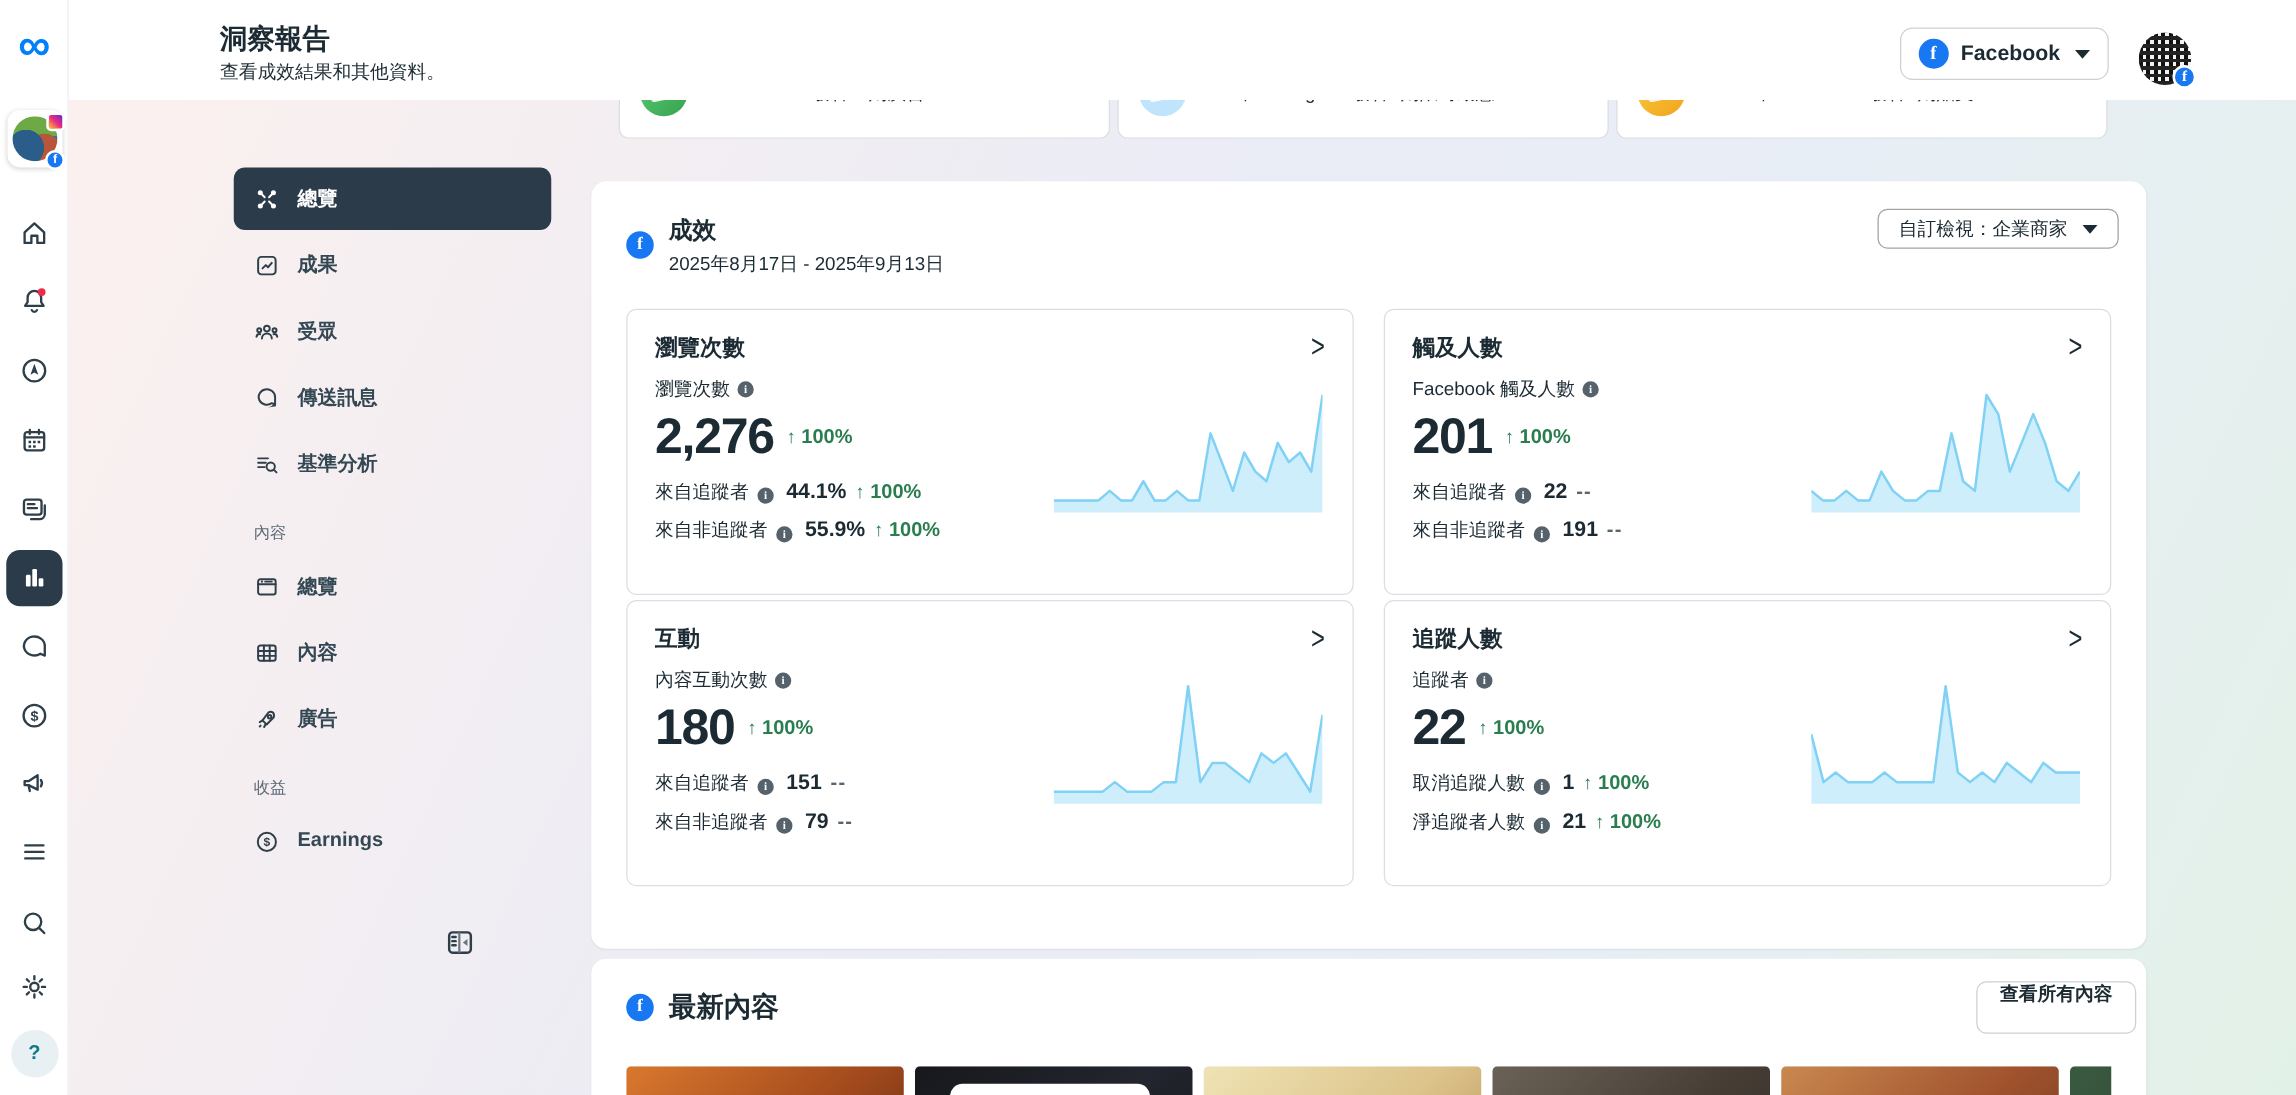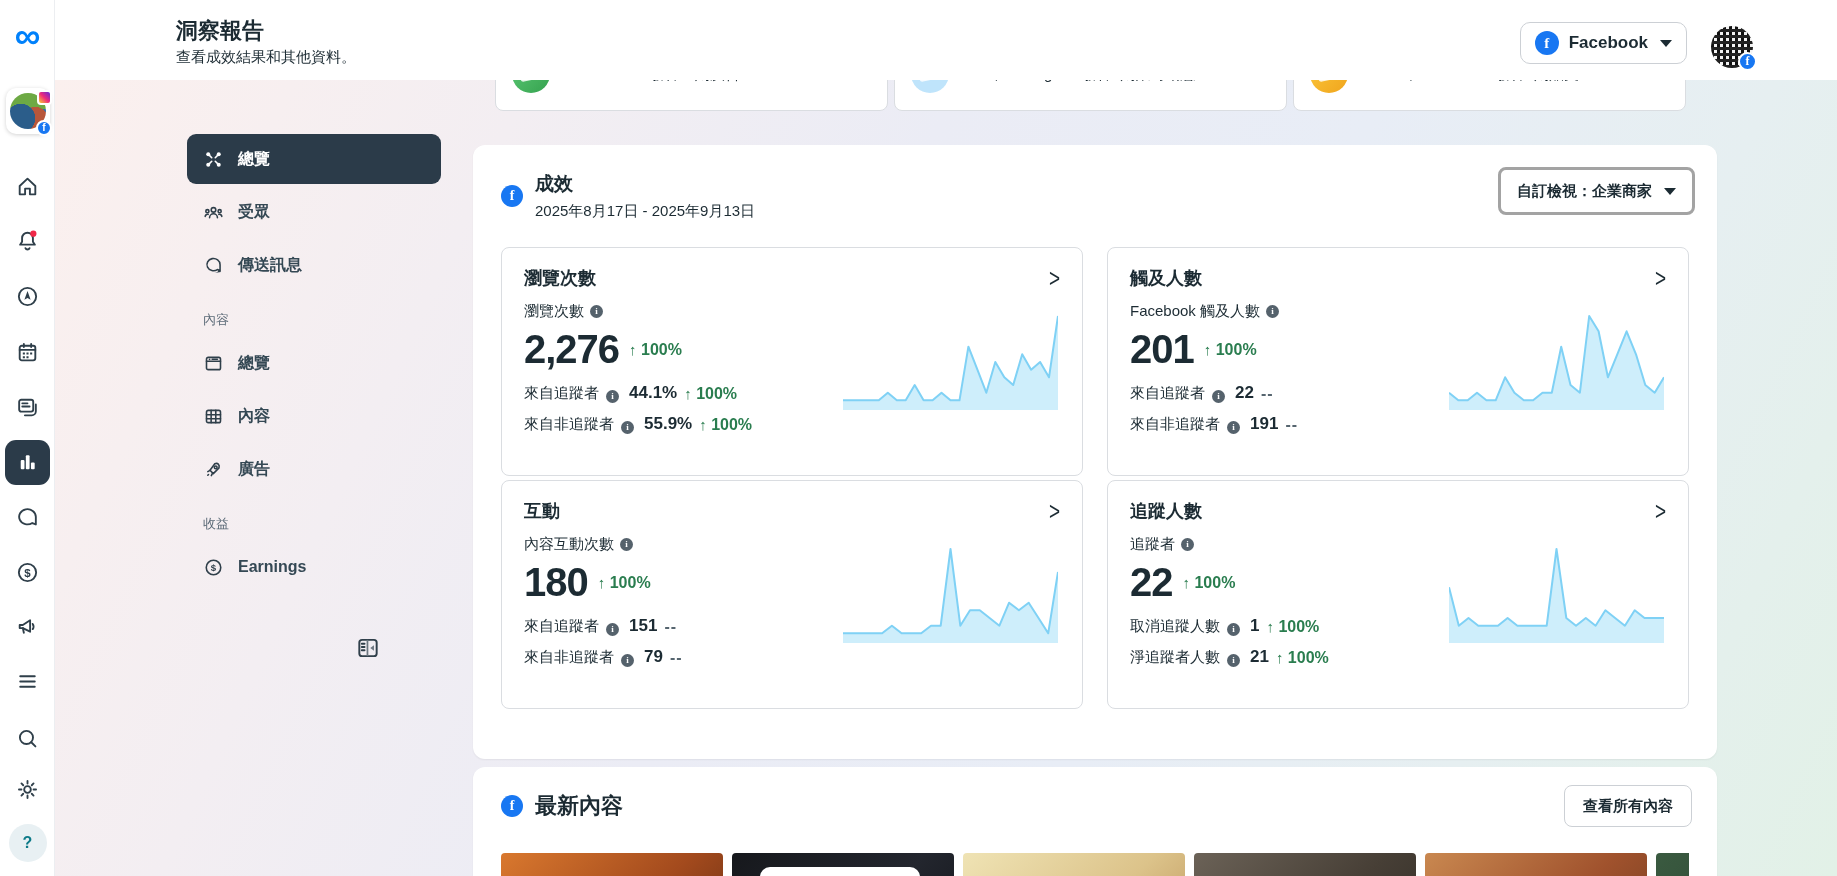--- a/index.html
+++ b/index.html
@@ -80,23 +80,23 @@
     background:rgba(255,255,255,.85); border-radius:3px; transform:rotate(-12deg); }
   .task-lbl { flex:1; text-align:center; font-size:15px; color:#1c2b33; }
   .task-count { font-size:15px; font-weight:600; margin-right:18px; }
 
   
   .panel { background:#fff; border-radius:12px; box-shadow:0 1px 2px rgba(0,0,0,.06); }
   .perf { margin-top:34px; height:614px; padding:26px 28px; position:relative; }
   .perf-head { display:flex; align-items:center; gap:12px; }
   .perf-titleblock .t { font-size:19px; font-weight:bold; }
   .perf-titleblock .d { font-size:15px; margin-top:5px; }
-  .view-btn { position:absolute; right:22px; top:22px; height:48px; border:3px solid #a3a3a3;
+  .view-btn { position:absolute; right:22px; top:22px; height:32px; border:1px solid #a3a3a3;
     border-radius:8px; background:#fff; display:flex; align-items:center; gap:10px; padding:0 16px;
-    font-size:15px; font-weight:700; cursor:pointer; }
+    font-size:15px; font-weight:400; cursor:pointer; }
   .metric-grid { margin-top:26px; display:grid; grid-template-columns:582px 582px;
     grid-auto-rows:229px; gap:4px 24px; }
   .mcard { border:1px solid #dadde1; border-radius:8px; padding:18px 22px; position:relative; cursor:pointer; }
   .mcard .head { display:flex; justify-content:space-between; align-items:center; }
   .mcard .head .t { font-size:18px; font-weight:bold; }
   .chev { font-size:19px; color:#1c2b33; font-weight:400; transform:scaleY(1.35); line-height:1; }
   .mlabel { margin-top:12px; font-size:15px; display:flex; align-items:center; gap:6px; }
   .info-dot { width:13px; height:13px; border-radius:50%; background:#55626c; color:#fff;
     font-size:9px; font-weight:bold; text-align:center; line-height:13px; flex:none; cursor:pointer;
     font-family:"Liberation Serif",serif; }
@@ -106,23 +106,23 @@
   .delta .ar { font-size:15px; }
   .delta.gray { color:#56656f; font-weight:bold; letter-spacing:1px; }
   .statrow { margin-top:11px; font-size:15px; display:flex; align-items:flex-end; gap:7px; }
   .statrow .v { font-size:17px; font-weight:bold; margin-left:3px; }
   .spark { position:absolute; right:24px; top:64px; width:215px; height:100px; }
 
   
   .latest { margin-top:8px; height:230px; padding:24px 28px; position:relative; }
   .latest-head { display:flex; align-items:center; gap:12px; }
   .latest-head .t { font-size:22px; font-weight:bold; }
-  .see-all-btn { position:absolute; right:25px; top:18px; height:42px; border:1px solid #ccd0d5;
+  .see-all-btn { position:absolute; right:8px; top:18px; height:42px; border:1px solid #ccd0d5;
     border-radius:8px; background:#fff; padding:0 18px; font-size:15px; font-weight:600;
-    display:flex; align-items:center; cursor:pointer; }
+    display:flex; align-items:flex-start; cursor:pointer; }
   .thumbs { margin-top:32px; display:flex; gap:9px; overflow:hidden; }
   .thumb { width:222px; height:130px; flex:none; border-radius:4px; position:relative; cursor:pointer; overflow:hidden; }
   .thumb .ccard { position:absolute; left:28px; top:14px; width:160px; height:46px; background:#fff;
     border-radius:10px; display:flex; align-items:center; gap:7px; padding:0 9px; }
   .thumb .ccard .cav { width:20px; height:20px; border-radius:50%; background:#2457a0; flex:none; }
   .thumb .ccard .lines { flex:1; }
   svg .st { stroke:#2f3f4a; stroke-width:1.8; fill:none; stroke-linecap:round; stroke-linejoin:round; }
   svg .stw { stroke:#fff; stroke-width:1.8; fill:none; stroke-linecap:round; stroke-linejoin:round; }
 </style>
 </head>
@@ -237,34 +237,49 @@
           <circle cx="6" cy="6" r="2.3" fill="#fff"></circle>
           <circle cx="18" cy="6" r="2.3" fill="#fff"></circle>
         <circle cx="6" cy="18" r="2.3" fill="#fff"></circle>
           <circle cx="18" cy="18" r="2.3" fill="#fff"></circle>
         <path class="stw" d="M7.6 7.6 10 10m6.4-2.4L14 10m-6.4 6.4L10 14m6.4 2.4L14 14"></path>
         </svg>
       <span>總覽</span>
     </div>
     <div class="nav-item">
       <svg viewBox="0 0 24 24">
+          <rect class="st" x="4" y="4" width="16" height="16" rx="3"></rect>
+        <path class="st" d="m8 14.5 3-3 2 2 3.5-4"></path>
+        </svg>
+      <span>成果</span>
+    </div>
+    <div class="nav-item">
+      <svg viewBox="0 0 24 24">
           <circle class="st" cx="12" cy="9" r="2.6"></circle>
         <path class="st" d="M7.5 18a4.5 4.5 0 0 1 9 0"></path>
         <circle class="st" cx="5" cy="10.5" r="1.8"></circle>
           <circle class="st" cx="19" cy="10.5" r="1.8"></circle>
         <path class="st" d="M2.5 16.5a3 3 0 0 1 3.4-2.4M21.5 16.5a3 3 0 0 0-3.4-2.4"></path>
         </svg>
       <span>受眾</span>
     </div>
     <div class="nav-item">
       <svg viewBox="0 0 24 24">
           <path class="st" d="M19.5 11a7.5 7 0 1 0-3 5.6l3 1.4Z"></path>
         <path d="M13 20.5c3-.5 5-2 5.5-4.5l2 3.5Z" fill="#2f3f4a"></path>
         </svg>
       <span>傳送訊息</span>
+    </div>
+    <div class="nav-item">
+      <svg viewBox="0 0 24 24">
+          <path class="st" d="M4 6.5h9M4 10.5h7M4 14.5h6"></path>
+        <circle class="st" cx="15.5" cy="14" r="3.8"></circle>
+          <path class="st" d="m18.3 16.8 2.5 2.5"></path>
+        </svg>
+      <span>基準分析</span>
     </div>
 
     <div class="nav-sec">內容</div>
     <div class="nav-item">
       <svg viewBox="0 0 24 24">
           <rect class="st" x="4" y="5" width="16" height="14" rx="2"></rect>
         <path class="st" d="M4 9.5h16"></path>
           <circle cx="7.5" cy="7.2" r="1" fill="#2f3f4a"></circle>
         <path class="st" d="M10.5 7.2h6"></path>
         </svg>

